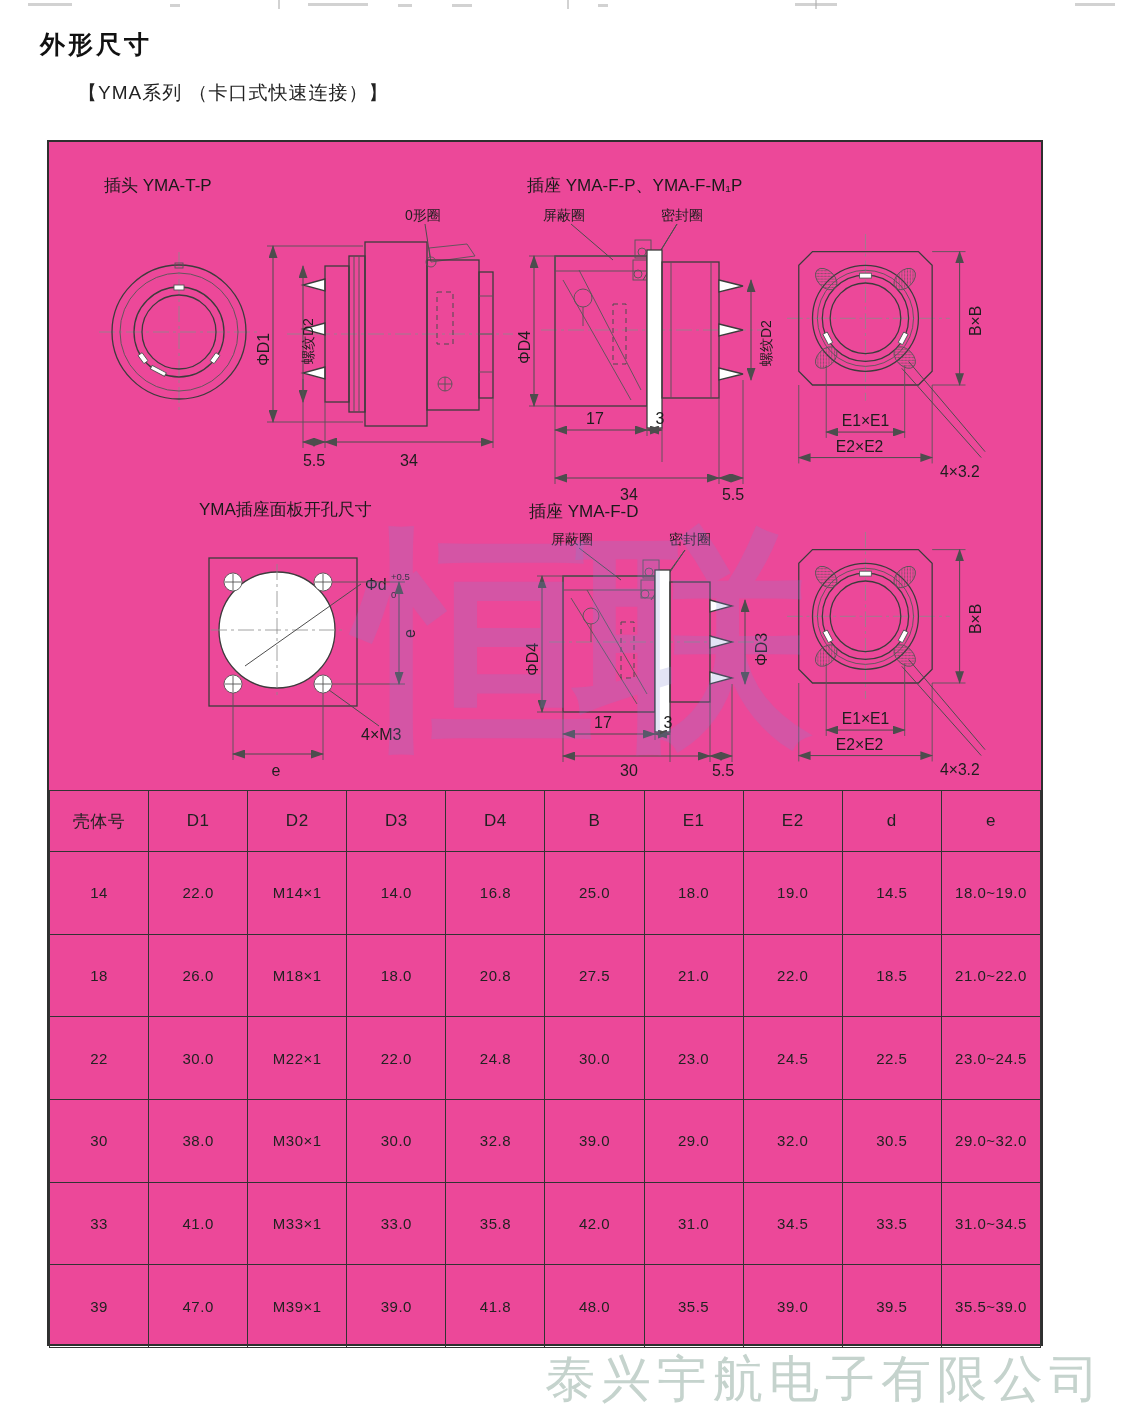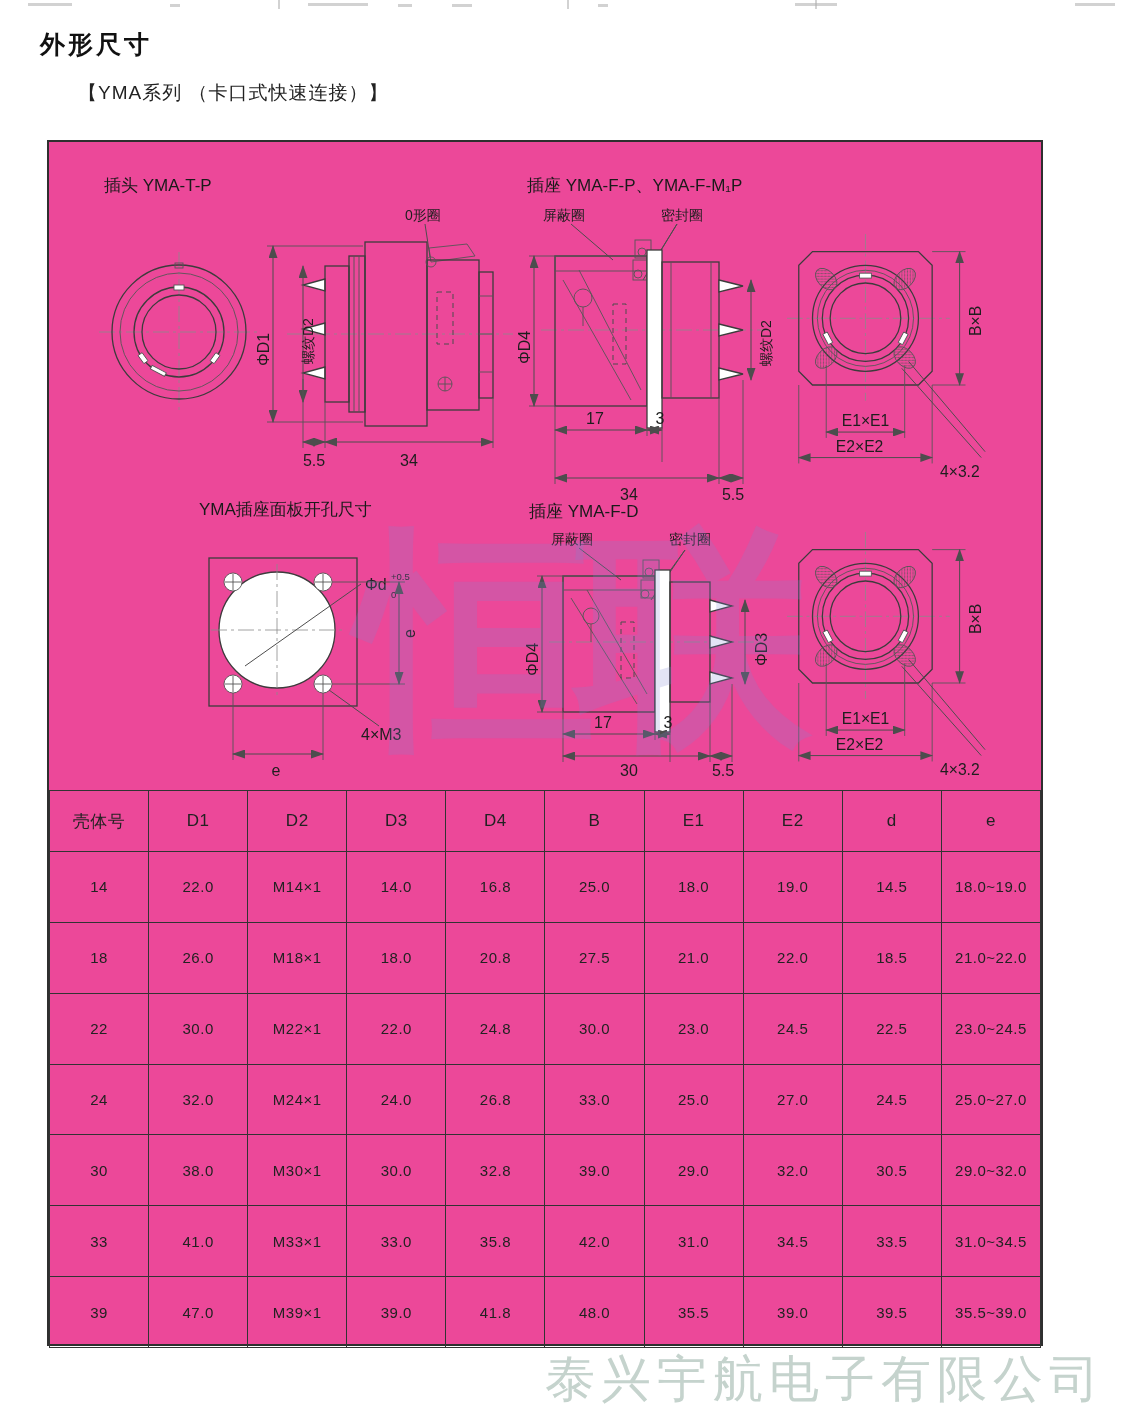--- a/index.html
+++ b/index.html
@@ -412,32 +412,20 @@
           <td>M22×1</td>
           <td>22.0</td>
           <td>24.8</td>
           <td>30.0</td>
           <td>23.0</td>
           <td>24.5</td>
           <td>22.5</td>
           <td>23.0~24.5</td>
         </tr>
         <tr>
-          <td>24</td>
-          <td>32.0</td>
-          <td>M24×1</td>
-          <td>24.0</td>
-          <td>26.8</td>
-          <td>33.0</td>
-          <td>25.0</td>
-          <td>27.0</td>
-          <td>24.5</td>
-          <td>25.0~27.0</td>
-        </tr>
-        <tr>
           <td>30</td>
           <td>38.0</td>
           <td>M30×1</td>
           <td>30.0</td>
           <td>32.8</td>
           <td>39.0</td>
           <td>29.0</td>
           <td>32.0</td>
           <td>30.5</td>
           <td>29.0~32.0</td>

